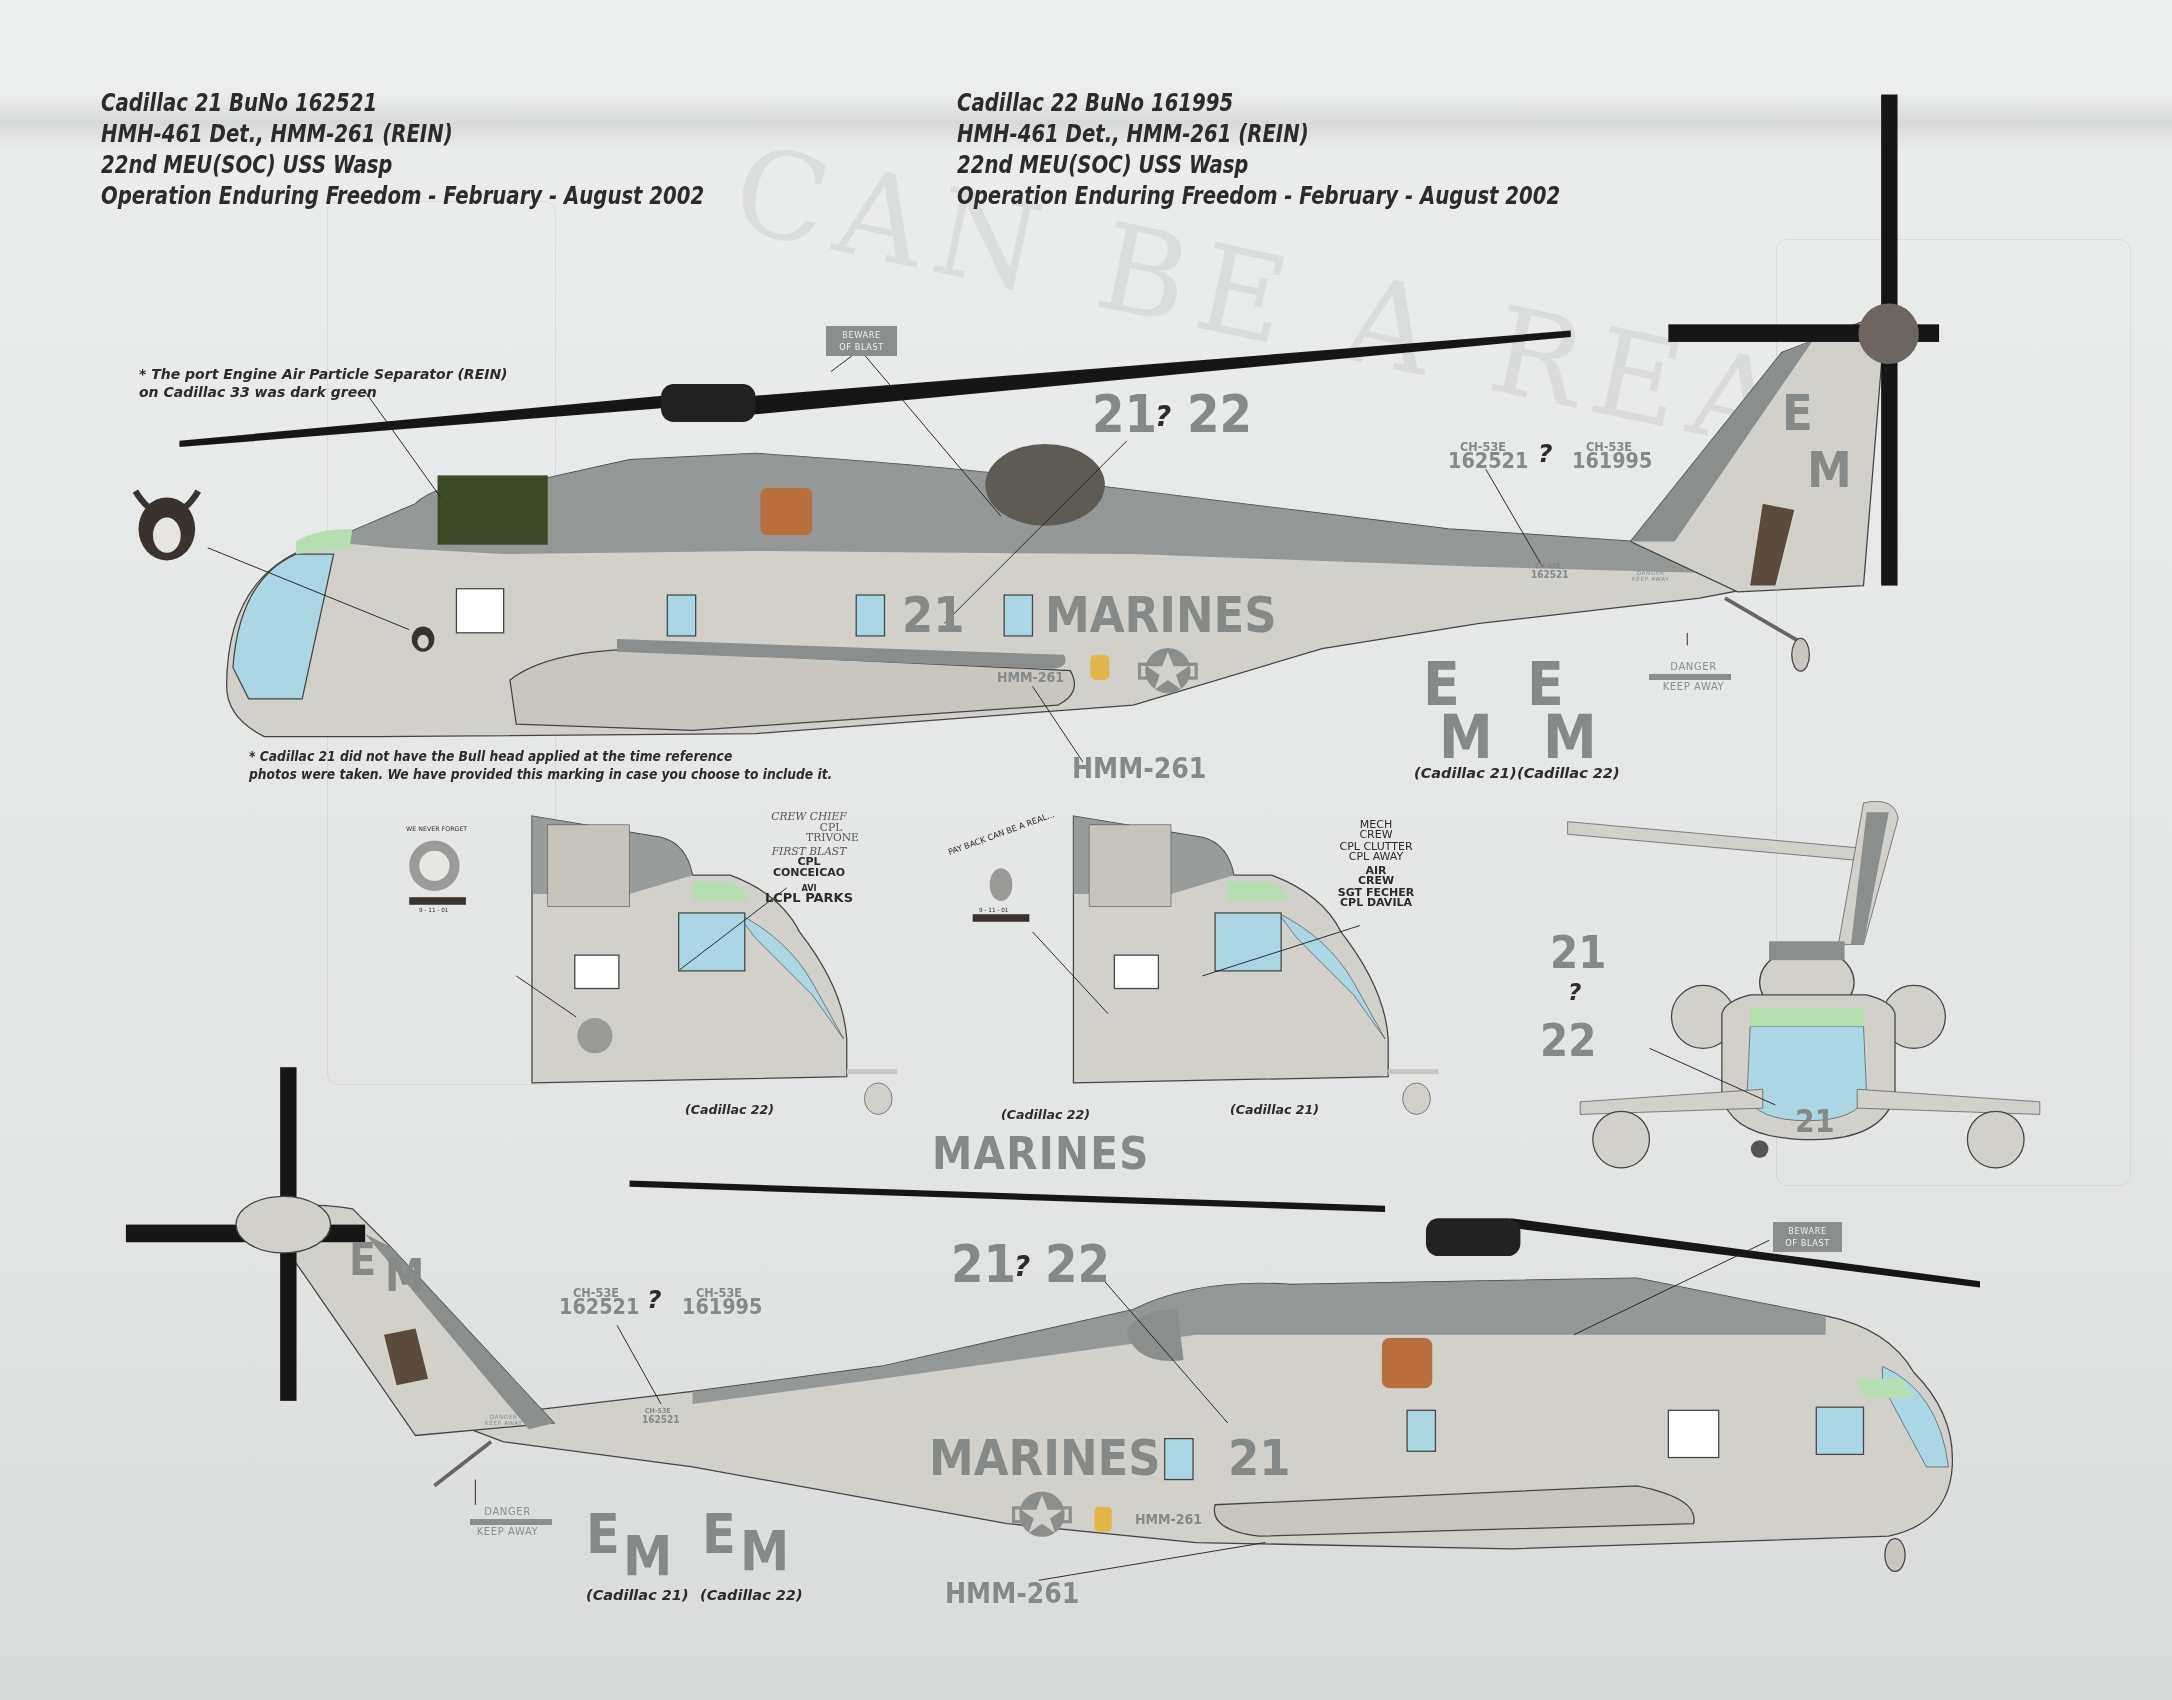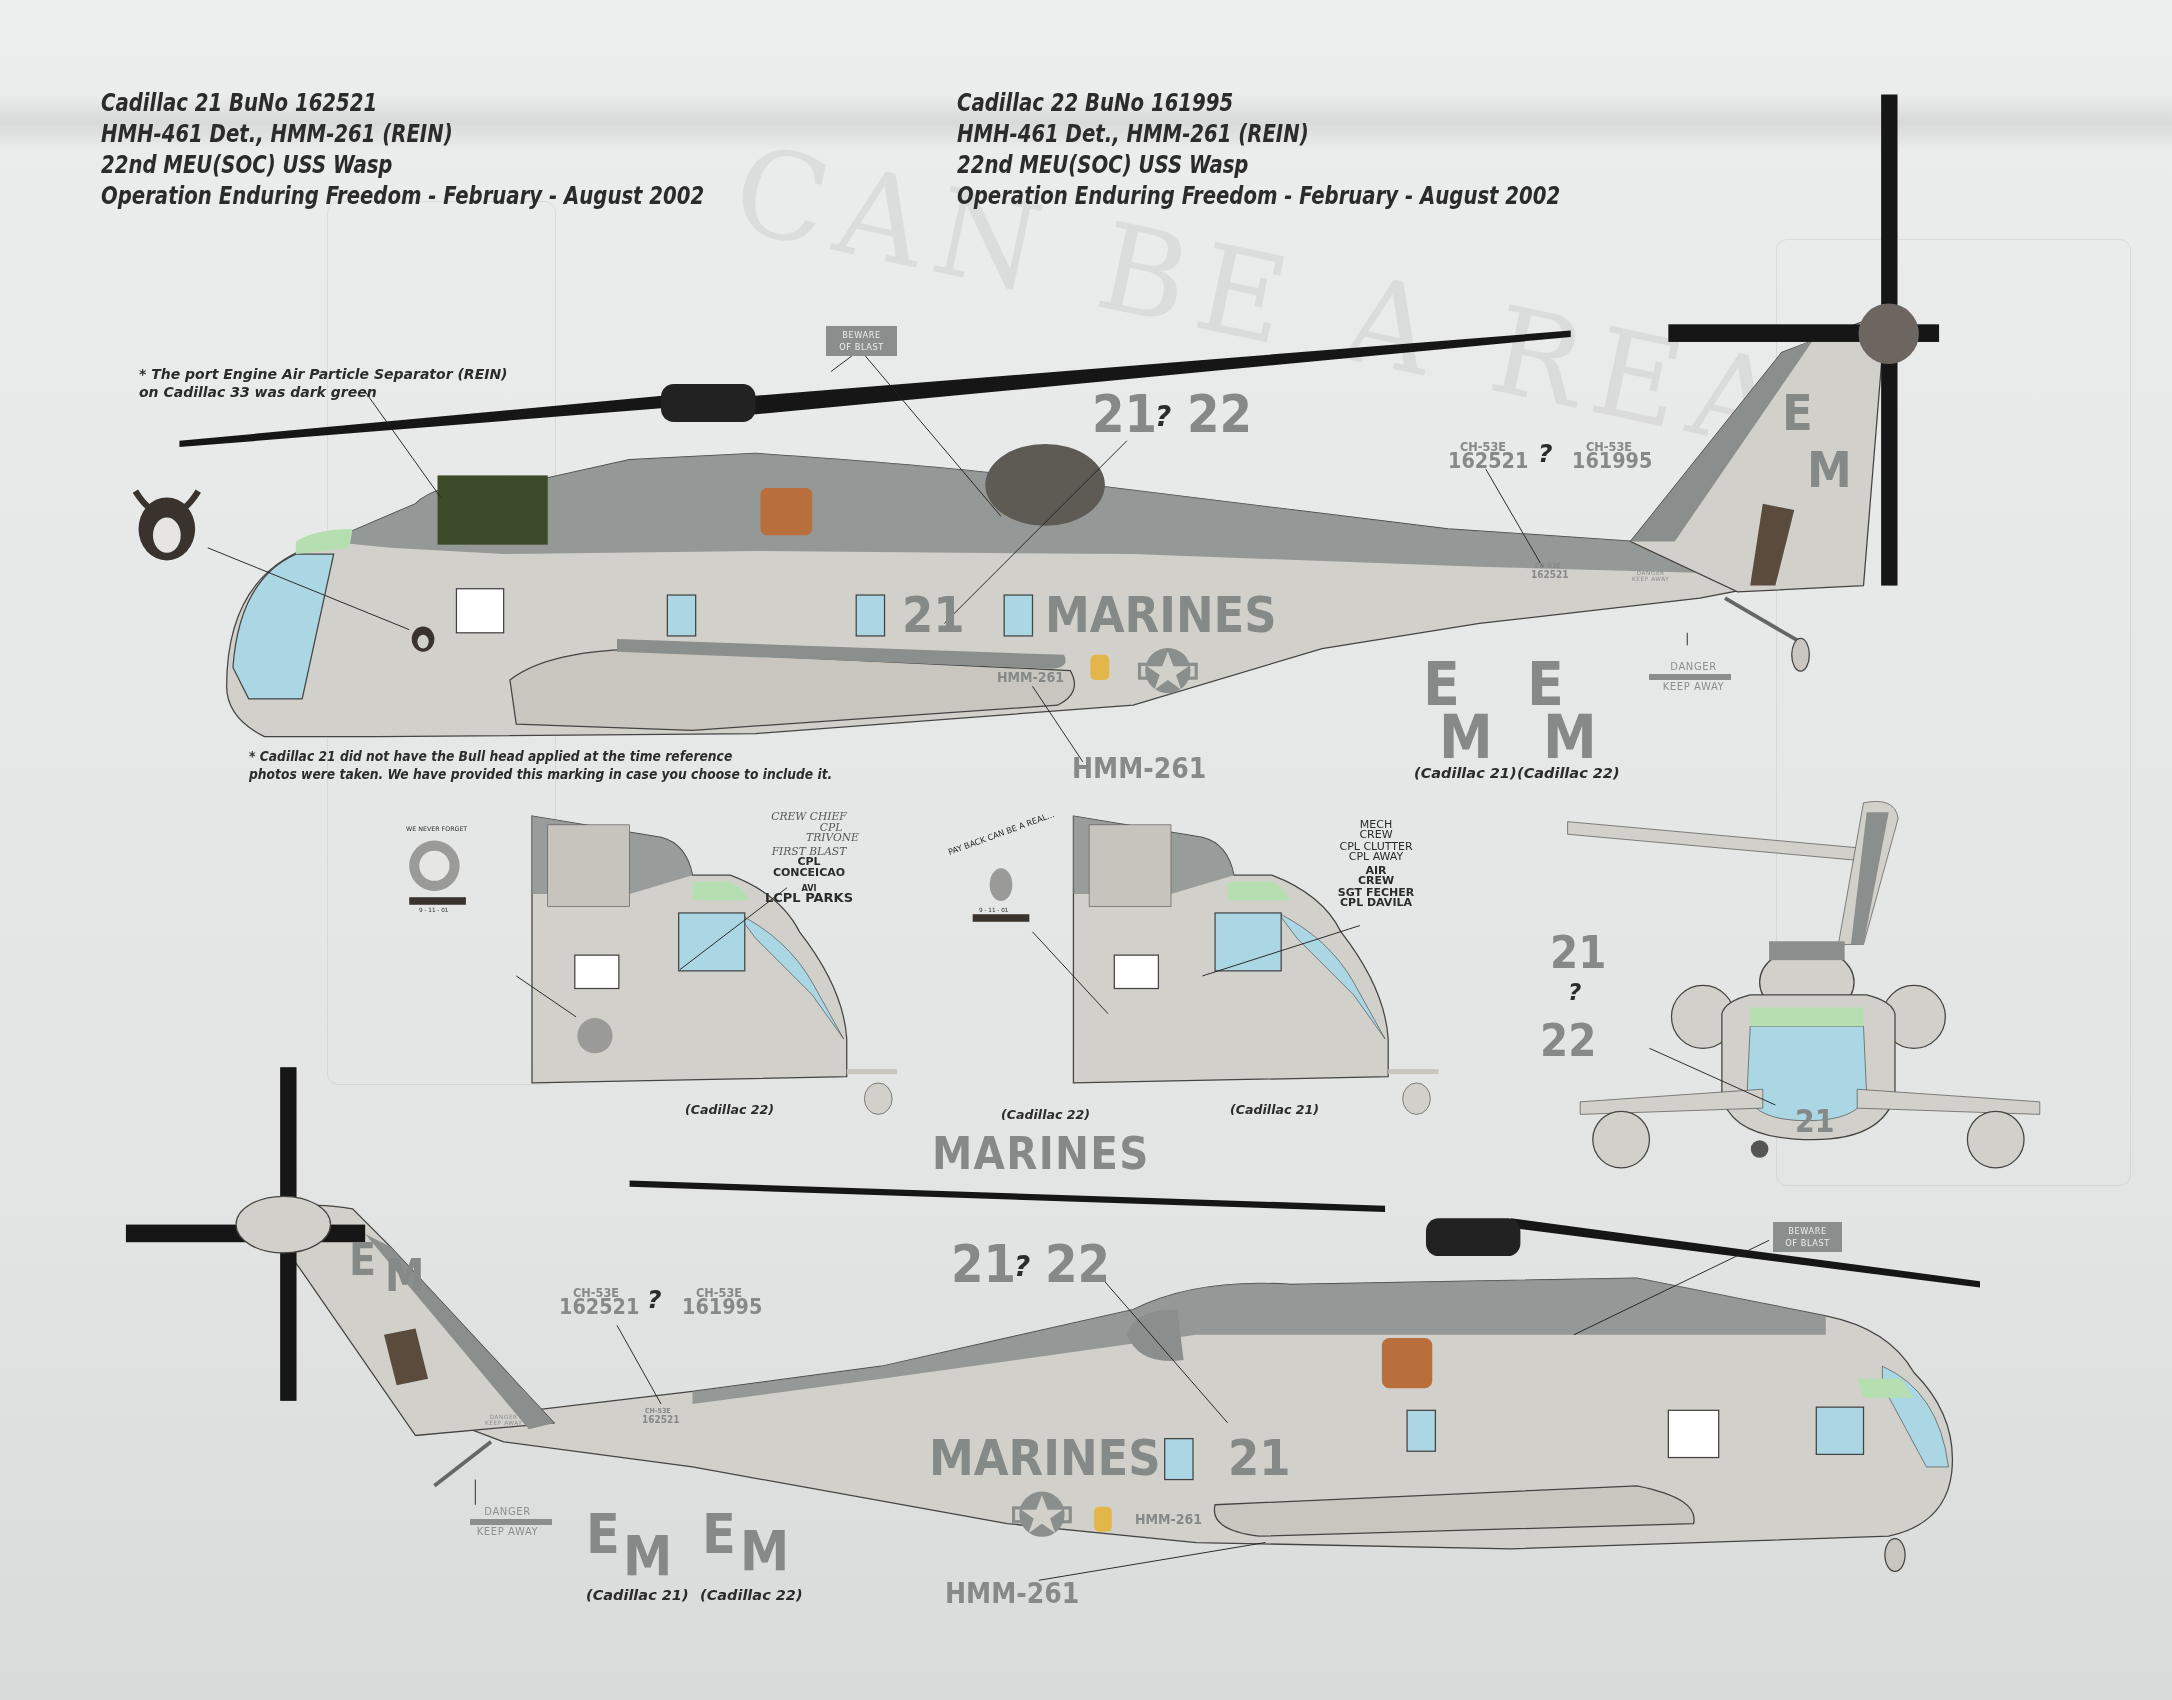--- a/index.html
+++ b/index.html
@@ -254,21 +254,21 @@
 
 <div class="stencil" style="left:1423px;top:649px;font-size:60px;">E</div>
 <div class="stencil" style="left:1439px;top:702px;font-size:60px;">M</div>
 <div class="cap" style="left:1414px;top:765px;">(Cadillac 21)</div>
 <div class="stencil" style="left:1527px;top:649px;font-size:60px;">E</div>
 <div class="stencil" style="left:1543px;top:702px;font-size:60px;">M</div>
 <div class="cap" style="left:1517px;top:765px;">(Cadillac 22)</div>
 
 <div class="crew" style="left:762px;top:812px;width:94px;font-size:10.7px;line-height:10.7px;text-align:center;">
   <div style="font-family:'DejaVu Serif',serif;font-style:italic;color:#555;">CREW CHIEF</div>
-  <div style="font-family:'DejaVu Serif',serif;font-style:italic;color:#555;margin-left:44px;">CPL TRIVONE</div>
+  <div style="font-family:'DejaVu Serif',serif;color:#555;margin-left:44px;">CPL TRIVONE</div>
   <div style="font-family:'DejaVu Serif',serif;font-style:italic;color:#555;margin-top:2.5px;">FIRST BLAST</div>
   <div style="font-weight:bold;font-size:11px;">CPL CONCEICAO</div>
   <div style="font-weight:bold;font-size:8.2px;margin-top:3.8px;">AVI</div>
   <div style="font-weight:bold;font-size:13px;">LCPL PARKS</div>
 </div>
 <div class="crew" style="left:406px;top:825px;font-size:6.3px;">WE NEVER FORGET</div>
 <div class="crew" style="left:419px;top:907px;font-size:5.7px;">9 - 11 - 01</div>
 <div class="cap" style="left:685px;top:1102px;font-size:12.6px;">(Cadillac 22)</div>
 
 <div class="crew" style="left:945px;top:828px;font-size:8.2px;transform:rotate(-20deg);">PAY BACK CAN BE A REAL...</div>

